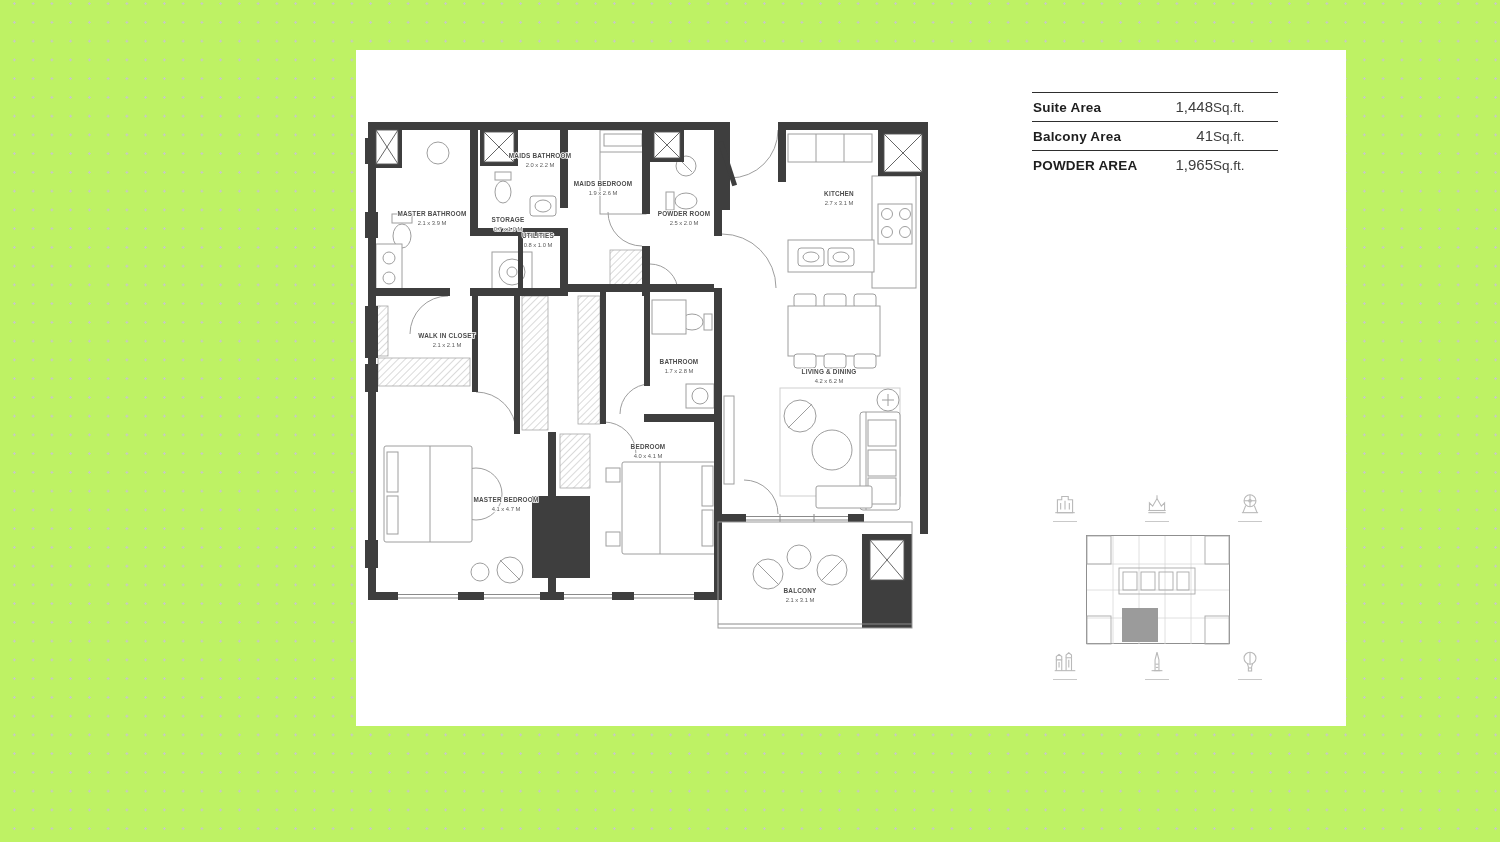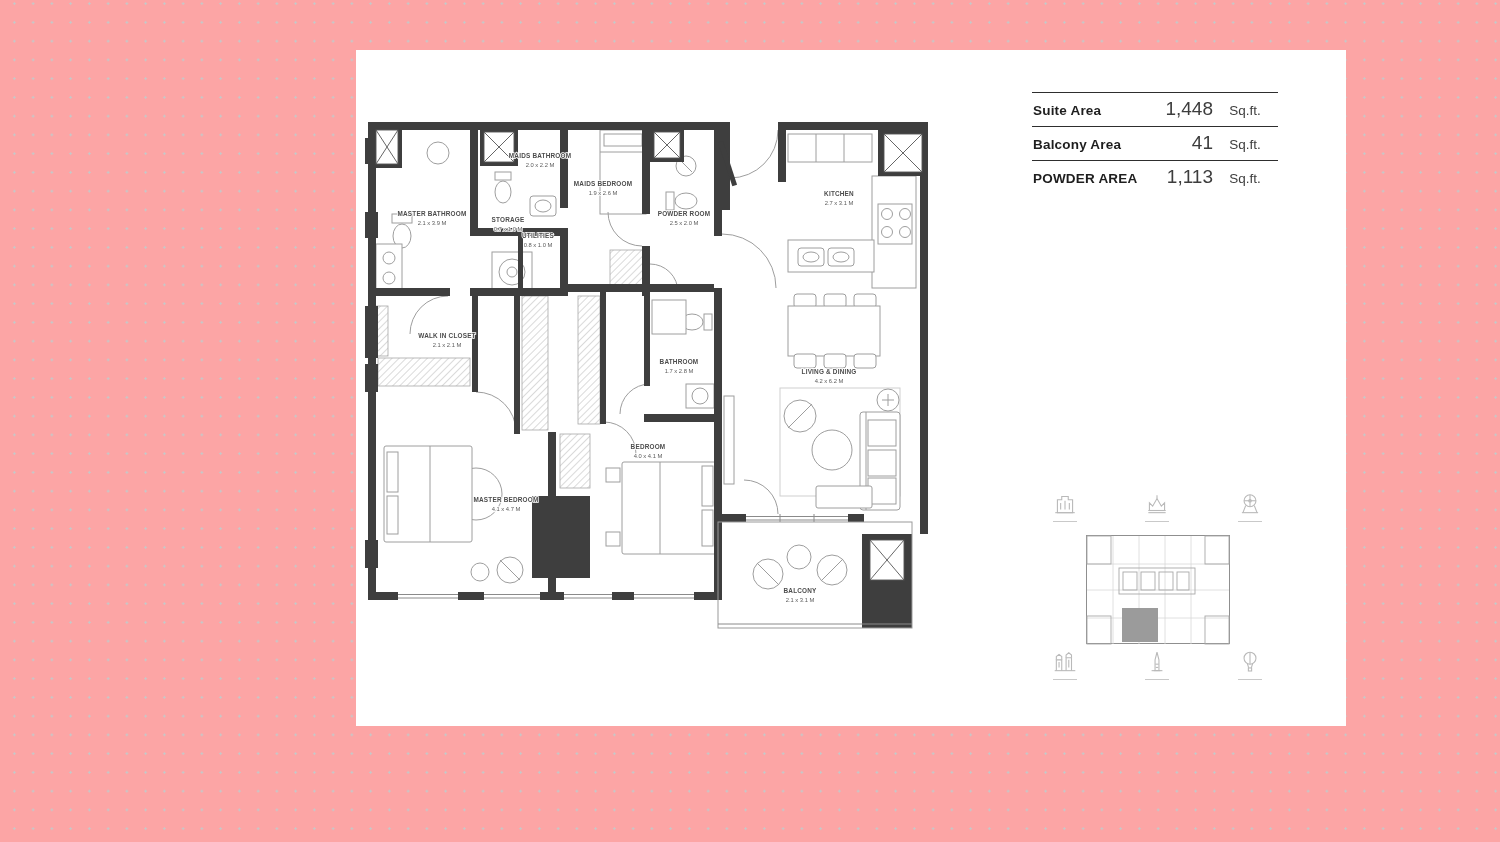--- a/index.html
+++ b/index.html
@@ -1,29 +1,29 @@
 <!DOCTYPE html>
 <html><head>
 <meta charset="utf-8">
 <style>
   html,body{margin:0;padding:0;background:#fff;}
-  .canvas{position:relative;width:1500px;height:842px;background:#fca5a5;overflow:hidden;
+  .canvas{position:relative;width:1500px;height:842px;background:#bef264;overflow:hidden;
           font-family:"Liberation Sans",sans-serif;}
   .dots{position:absolute;inset:0;
         background-image:radial-gradient(circle,#c7c7c7 1.1px,transparent 1.2px);
         background-size:18.75px 18.75px;background-position:5px 13px;}
   .panel{position:absolute;left:356px;top:50px;width:990px;height:676px;background:#ffffff;}
 
   
   .area-table{position:absolute;left:1032px;top:92px;width:246px;border-top:1.5px solid #2e2e2e;}
   .area-row{display:flex;align-items:baseline;padding:5px 1px 6px 1px;border-bottom:1.5px solid #2e2e2e;}
   .area-row:last-child{border-bottom:none;}
   .area-label{flex:1;font-weight:bold;font-size:13.5px;color:#1e1e1e;letter-spacing:.2px;}
-  .area-value{width:58px;text-align:right;font-size:19px;color:#3d3d3d;}
-  .area-unit{width:64px;text-align:center;font-size:13.5px;color:#3d3d3d;}
+  .area-value{width:58px;text-align:right;font-size:15px;color:#3d3d3d;}
+  .area-unit{width:64px;text-align:left;font-size:13.5px;color:#3d3d3d;}
 
   
   .floorplan{position:absolute;left:365px;top:118px;}
   .room-name{font-family:"Liberation Sans",sans-serif;font-size:6.4px;font-weight:bold;
              fill:#4c4c4c;letter-spacing:.2px;text-anchor:middle;paint-order:stroke;stroke:#fff;stroke-width:1.6px;}
   .room-dims{font-family:"Liberation Sans",sans-serif;font-size:5.8px;fill:#5a5a5a;
              text-anchor:middle;paint-order:stroke;stroke:#fff;stroke-width:1.6px;}
 
   
   .keyplan{position:absolute;left:1085px;top:534px;}
@@ -282,21 +282,21 @@
       <span class="area-value">1,448</span>
       <span class="area-unit">Sq.ft.</span>
     </div>
     <div class="area-row">
       <span class="area-label">Balcony Area</span>
       <span class="area-value">41</span>
       <span class="area-unit">Sq.ft.</span>
     </div>
     <div class="area-row">
       <span class="area-label">POWDER AREA</span>
-      <span class="area-value">1,113</span>
+      <span class="area-value">1,965</span>
       <span class="area-unit">Sq.ft.</span>
     </div>
   </div>
 
   <svg class="keyplan" width="146" height="112" viewBox="0 0 146 112">
     <rect x="1.5" y="1.5" width="143" height="108" fill="#ffffff" stroke="#8f8f8f" stroke-width="1"></rect>
     <g stroke="#d8d8d8" stroke-width="0.8">
       <line x1="28" y1="2" x2="28" y2="110"></line>
         <line x1="54" y1="2" x2="54" y2="110"></line>
       <line x1="80" y1="2" x2="80" y2="110"></line>

